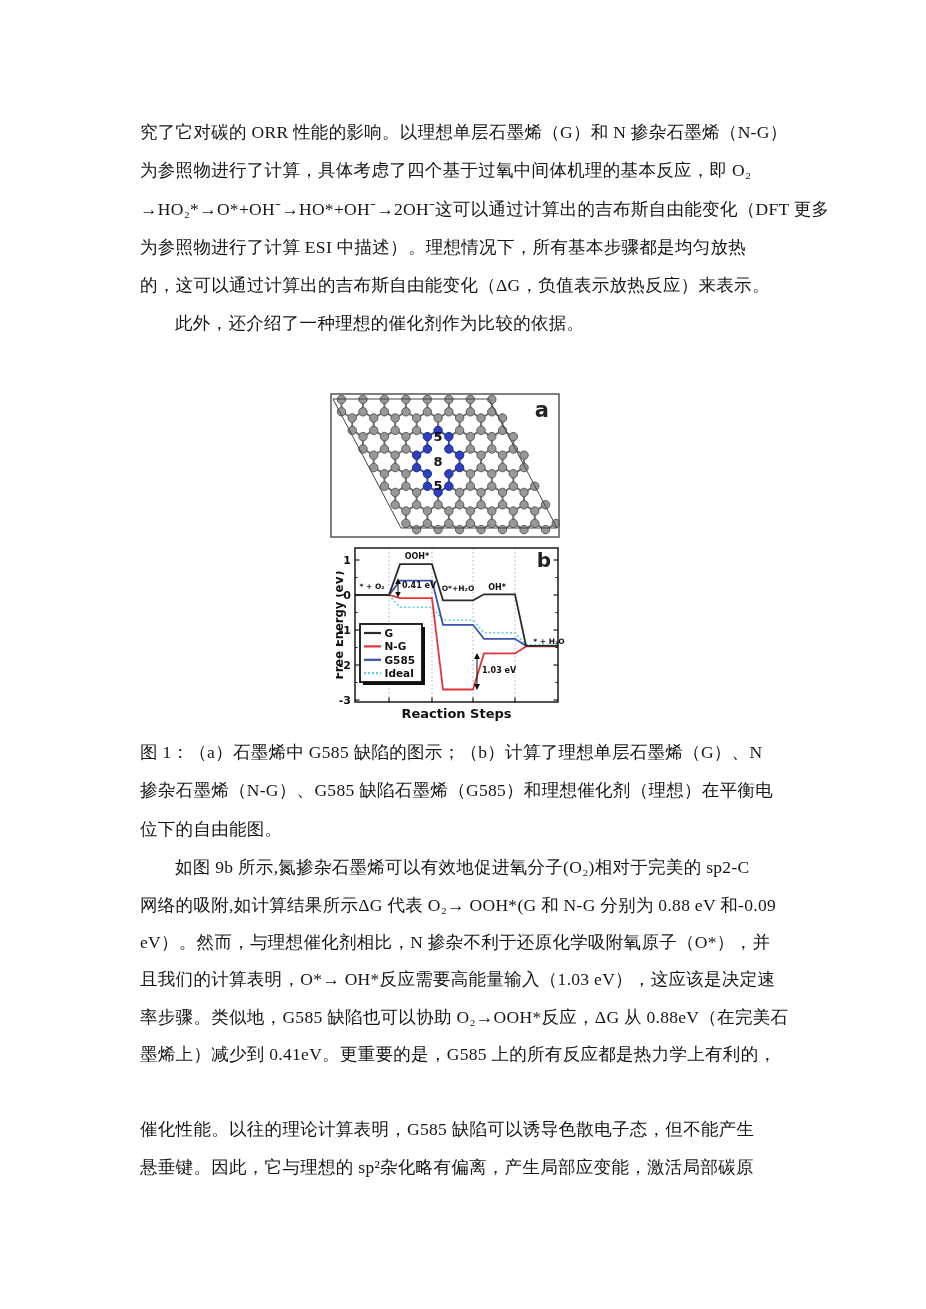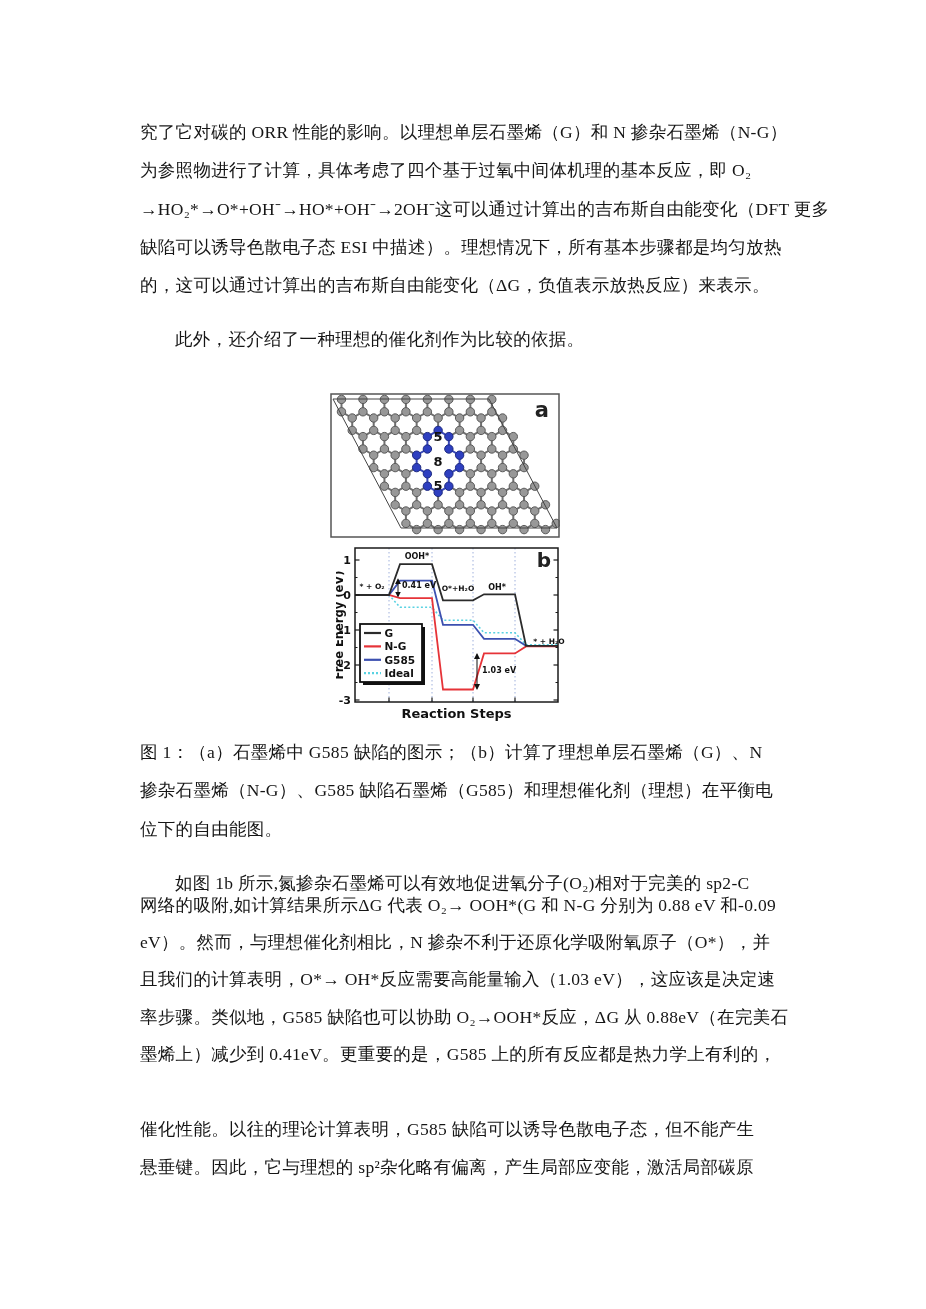--- a/index.html
+++ b/index.html
@@ -1,32 +1,32 @@
 <!DOCTYPE html>
 <html><head>
 <meta charset="utf-8">
 <style>
   html,body{margin:0;padding:0;background:#ffffff;}
   .page{position:relative;width:926px;height:1309px;background:#fff;overflow:hidden;
         font-family:"Liberation Serif", serif;}
   .line{position:absolute;left:140px;width:665px;font-size:17.5px;line-height:1.3;
         color:#151515;letter-spacing:0.3px;white-space:nowrap;}
-  .indent{padding-left:35px;margin-top:16px;}
+  .indent{padding-left:35px;}
   .figwrap{position:absolute;}
   svg text{font-family:"DejaVu Sans","Liberation Sans",sans-serif;}
 </style>
 </head>
 <body>
 
 <div class="page">
 
   <div class="line" style="top:159px">为参照物进行了计算，具体考虑了四个基于过氧中间体机理的基本反应，即 O₂</div>
   <div class="line" style="top:121px">究了它对碳的 ORR 性能的影响。以理想单层石墨烯（G）和 N 掺杂石墨烯（N-G）</div>
   <div class="line" style="top:198px">→HO₂*→O*+OH⁻→HO*+OH⁻→2OH⁻这可以通过计算出的吉布斯自由能变化（DFT 更多</div>
-  <div class="line" style="top:236px">缺陷可以诱导色散电子态 ESI 中描述）。理想情况下，所有基本步骤都是均匀放热</div>
+  <div class="line" style="top:236px">为参照物进行了计算 ESI 中描述）。理想情况下，所有基本步骤都是均匀放热</div>
   <div class="line" style="top:274px">的，这可以通过计算出的吉布斯自由能变化（ΔG，负值表示放热反应）来表示。</div>
 
   <div class="line indent" style="top:312px">此外，还介绍了一种理想的催化剂作为比较的依据。</div>
 
   <svg id="panel-a" class="figwrap" style="left:330px;top:393px" width="230" height="145" viewBox="0 0 230 145">
       <line x1="11.477430013854077" y1="18.800000000000004" x2="11.47743001385408" y2="6.3999999999999995" stroke="#6f6f6f" stroke-width="2"></line>
       <line x1="22.21614502078112" y1="25" x2="32.95486002770816" y2="18.800000000000004" stroke="#6f6f6f" stroke-width="2"></line>
       <line x1="11.477430013854077" y1="18.800000000000004" x2="22.21614502078112" y2="25" stroke="#6f6f6f" stroke-width="2"></line>
       <line x1="32.95486002770816" y1="18.800000000000004" x2="32.95486002770816" y2="6.3999999999999995" stroke="#6f6f6f" stroke-width="2"></line>
       <line x1="43.6935750346352" y1="25" x2="54.43229004156224" y2="18.800000000000004" stroke="#6f6f6f" stroke-width="2"></line>
@@ -361,21 +361,21 @@
         <text x="48.5" y="123.5" font-size="10.5" font-weight="bold" fill="#111">G585</text>
         <line x1="28" y1="133.2" x2="45" y2="133.2" stroke="#59d2e2" stroke-width="2.2" stroke-dasharray="2 2"></line>
         <text x="48.5" y="136.89999999999998" font-size="10.5" font-weight="bold" fill="#111">Ideal</text>
       </g>
     </svg>
 
   <div class="line" style="top:741px">图 1：（a）石墨烯中 G585 缺陷的图示；（b）计算了理想单层石墨烯（G）、N</div>
   <div class="line" style="top:779px">掺杂石墨烯（N-G）、G585 缺陷石墨烯（G585）和理想催化剂（理想）在平衡电</div>
   <div class="line" style="top:818px">位下的自由能图。</div>
 
-  <div class="line indent" style="top:856px">如图 1b 所示,氮掺杂石墨烯可以有效地促进氧分子(O₂)相对于完美的 sp2-C</div>
+  <div class="line indent" style="top:856px">如图 9b 所示,氮掺杂石墨烯可以有效地促进氧分子(O₂)相对于完美的 sp2-C</div>
   <div class="line" style="top:894px">网络的吸附,如计算结果所示ΔG 代表 O₂→ OOH*(G 和 N-G 分别为 0.88 eV 和-0.09</div>
   <div class="line" style="top:931px">eV）。然而，与理想催化剂相比，N 掺杂不利于还原化学吸附氧原子（O*），并</div>
   <div class="line" style="top:968px">且我们的计算表明，O*→ OH*反应需要高能量输入（1.03 eV），这应该是决定速</div>
   <div class="line" style="top:1006px">率步骤。类似地，G585 缺陷也可以协助 O₂→OOH*反应，ΔG 从 0.88eV（在完美石</div>
   <div class="line" style="top:1043px">墨烯上）减少到 0.41eV。更重要的是，G585 上的所有反应都是热力学上有利的，</div>
   <div class="line" style="top:1118px">催化性能。以往的理论计算表明，G585 缺陷可以诱导色散电子态，但不能产生</div>
   <div class="line" style="top:1156px">悬垂键。因此，它与理想的 sp²杂化略有偏离，产生局部应变能，激活局部碳原</div>
 </div>
 
 </body></html>

